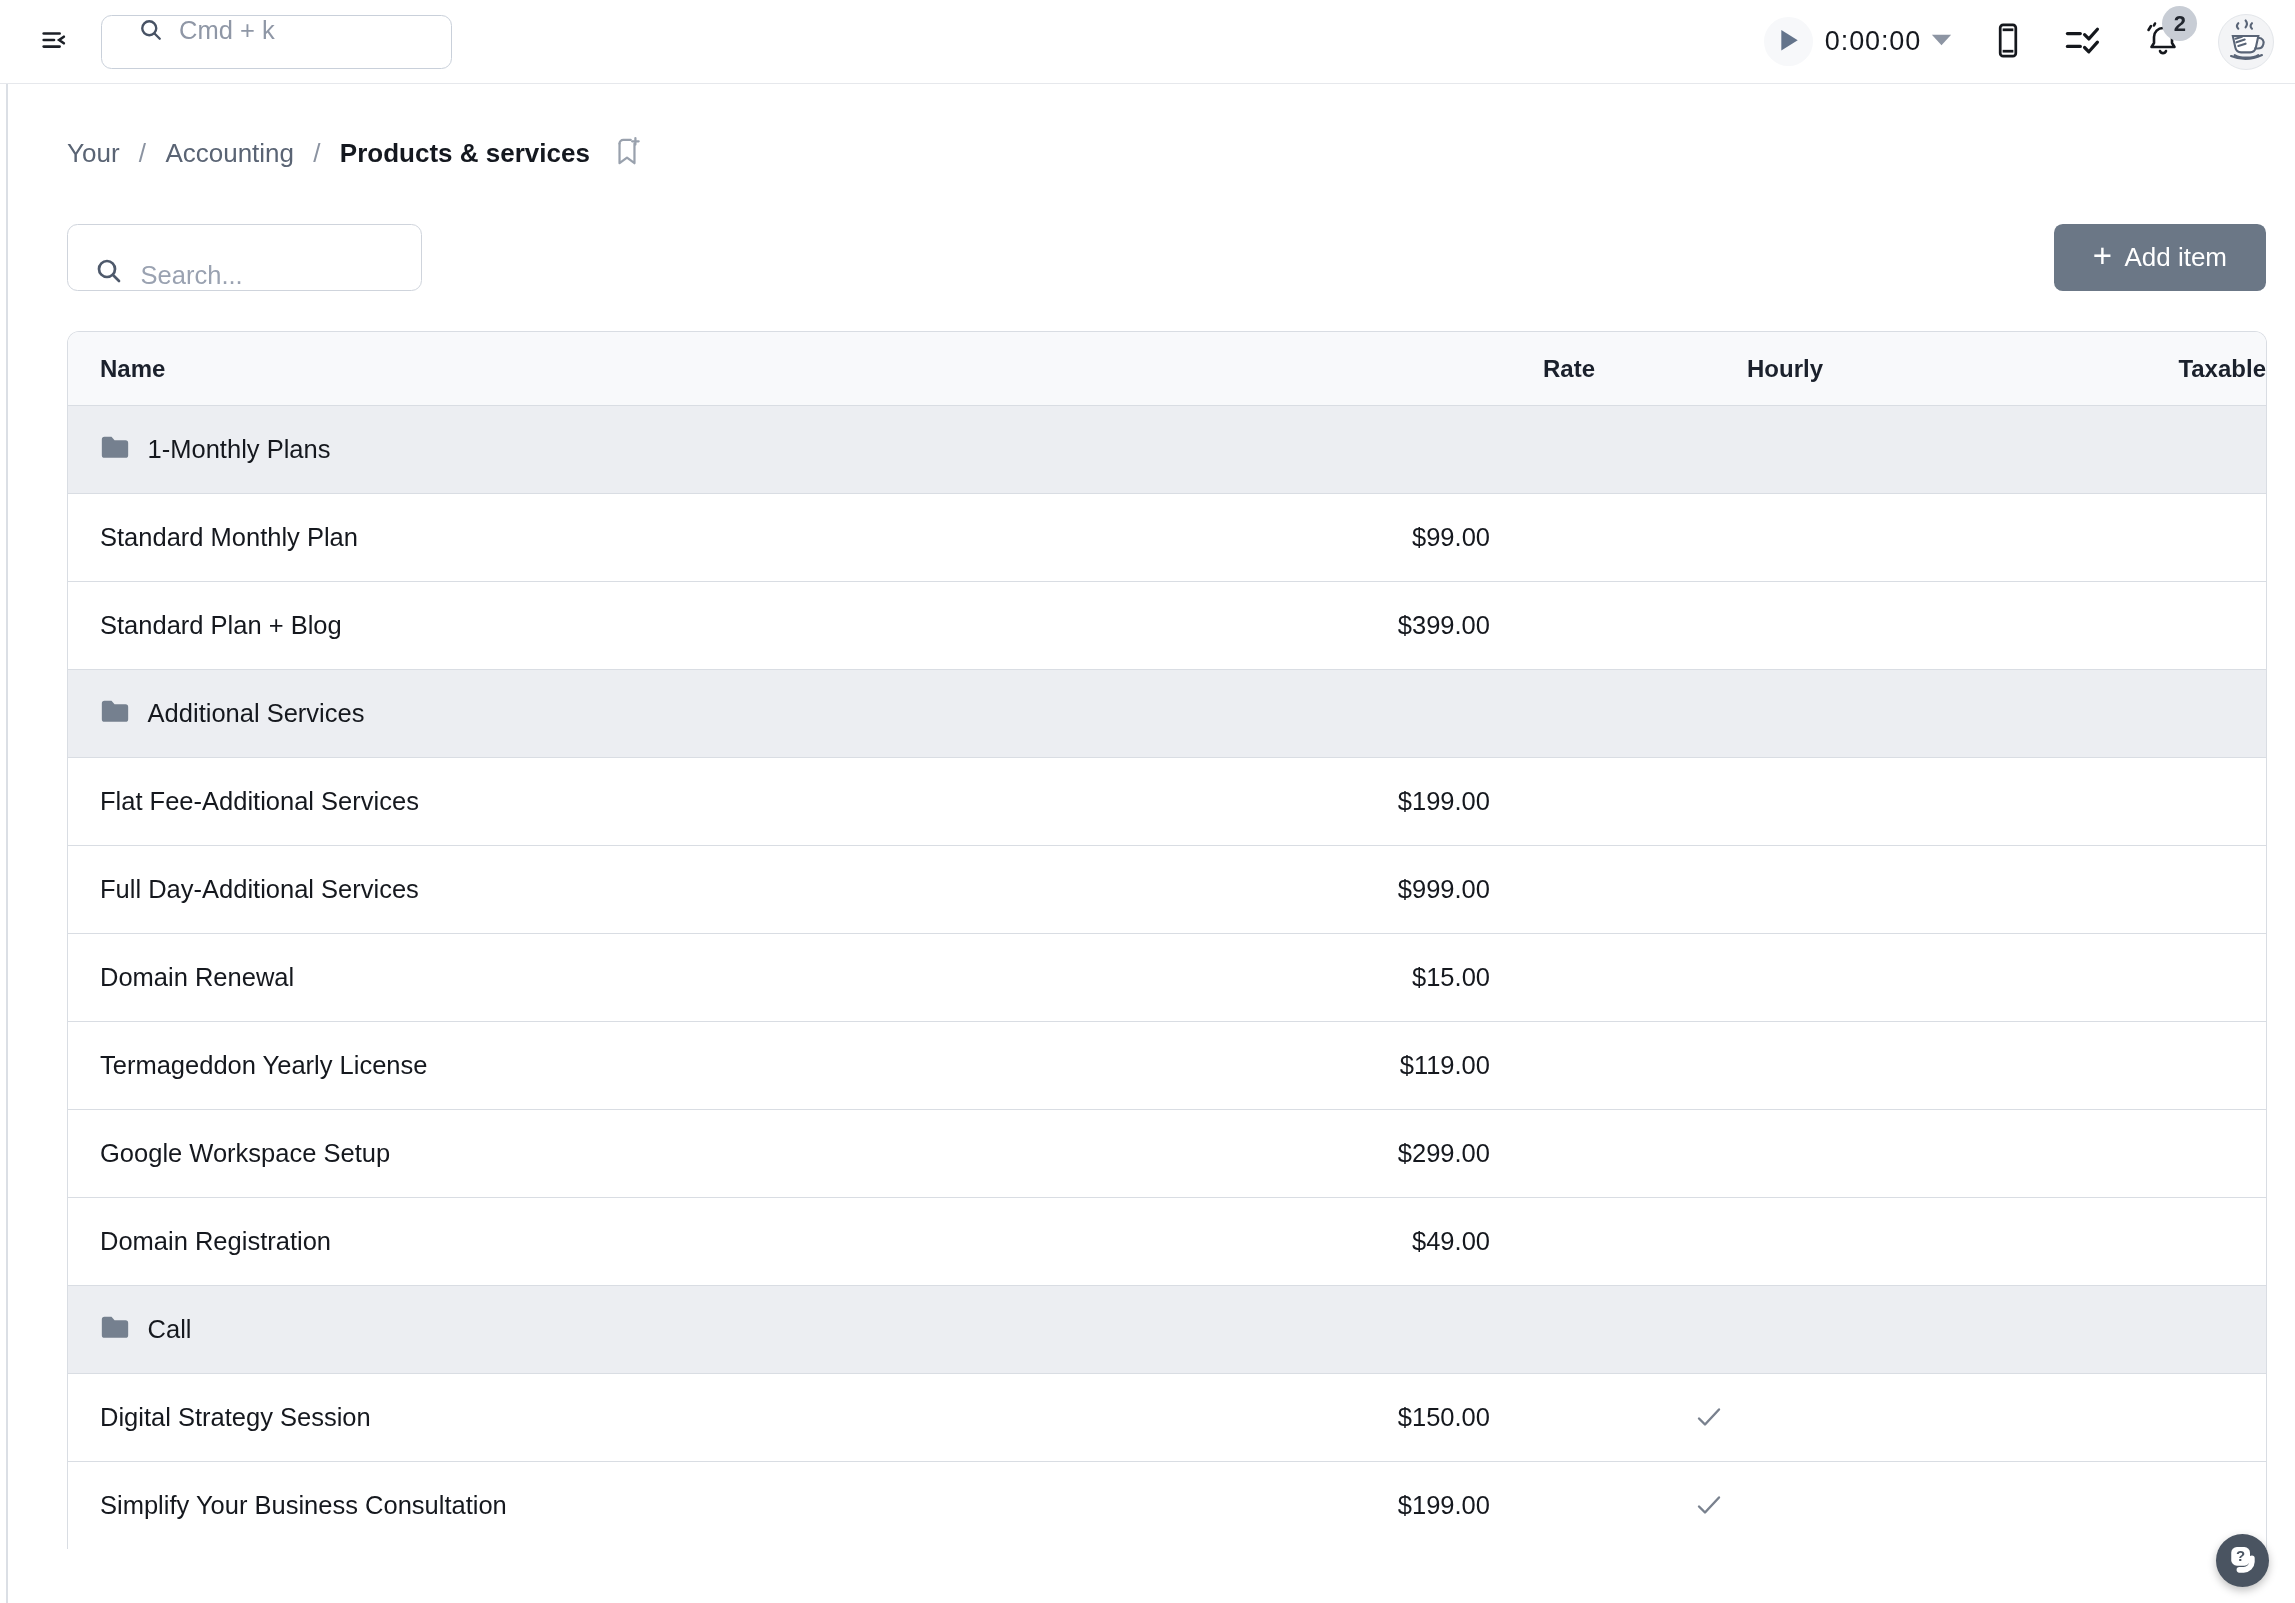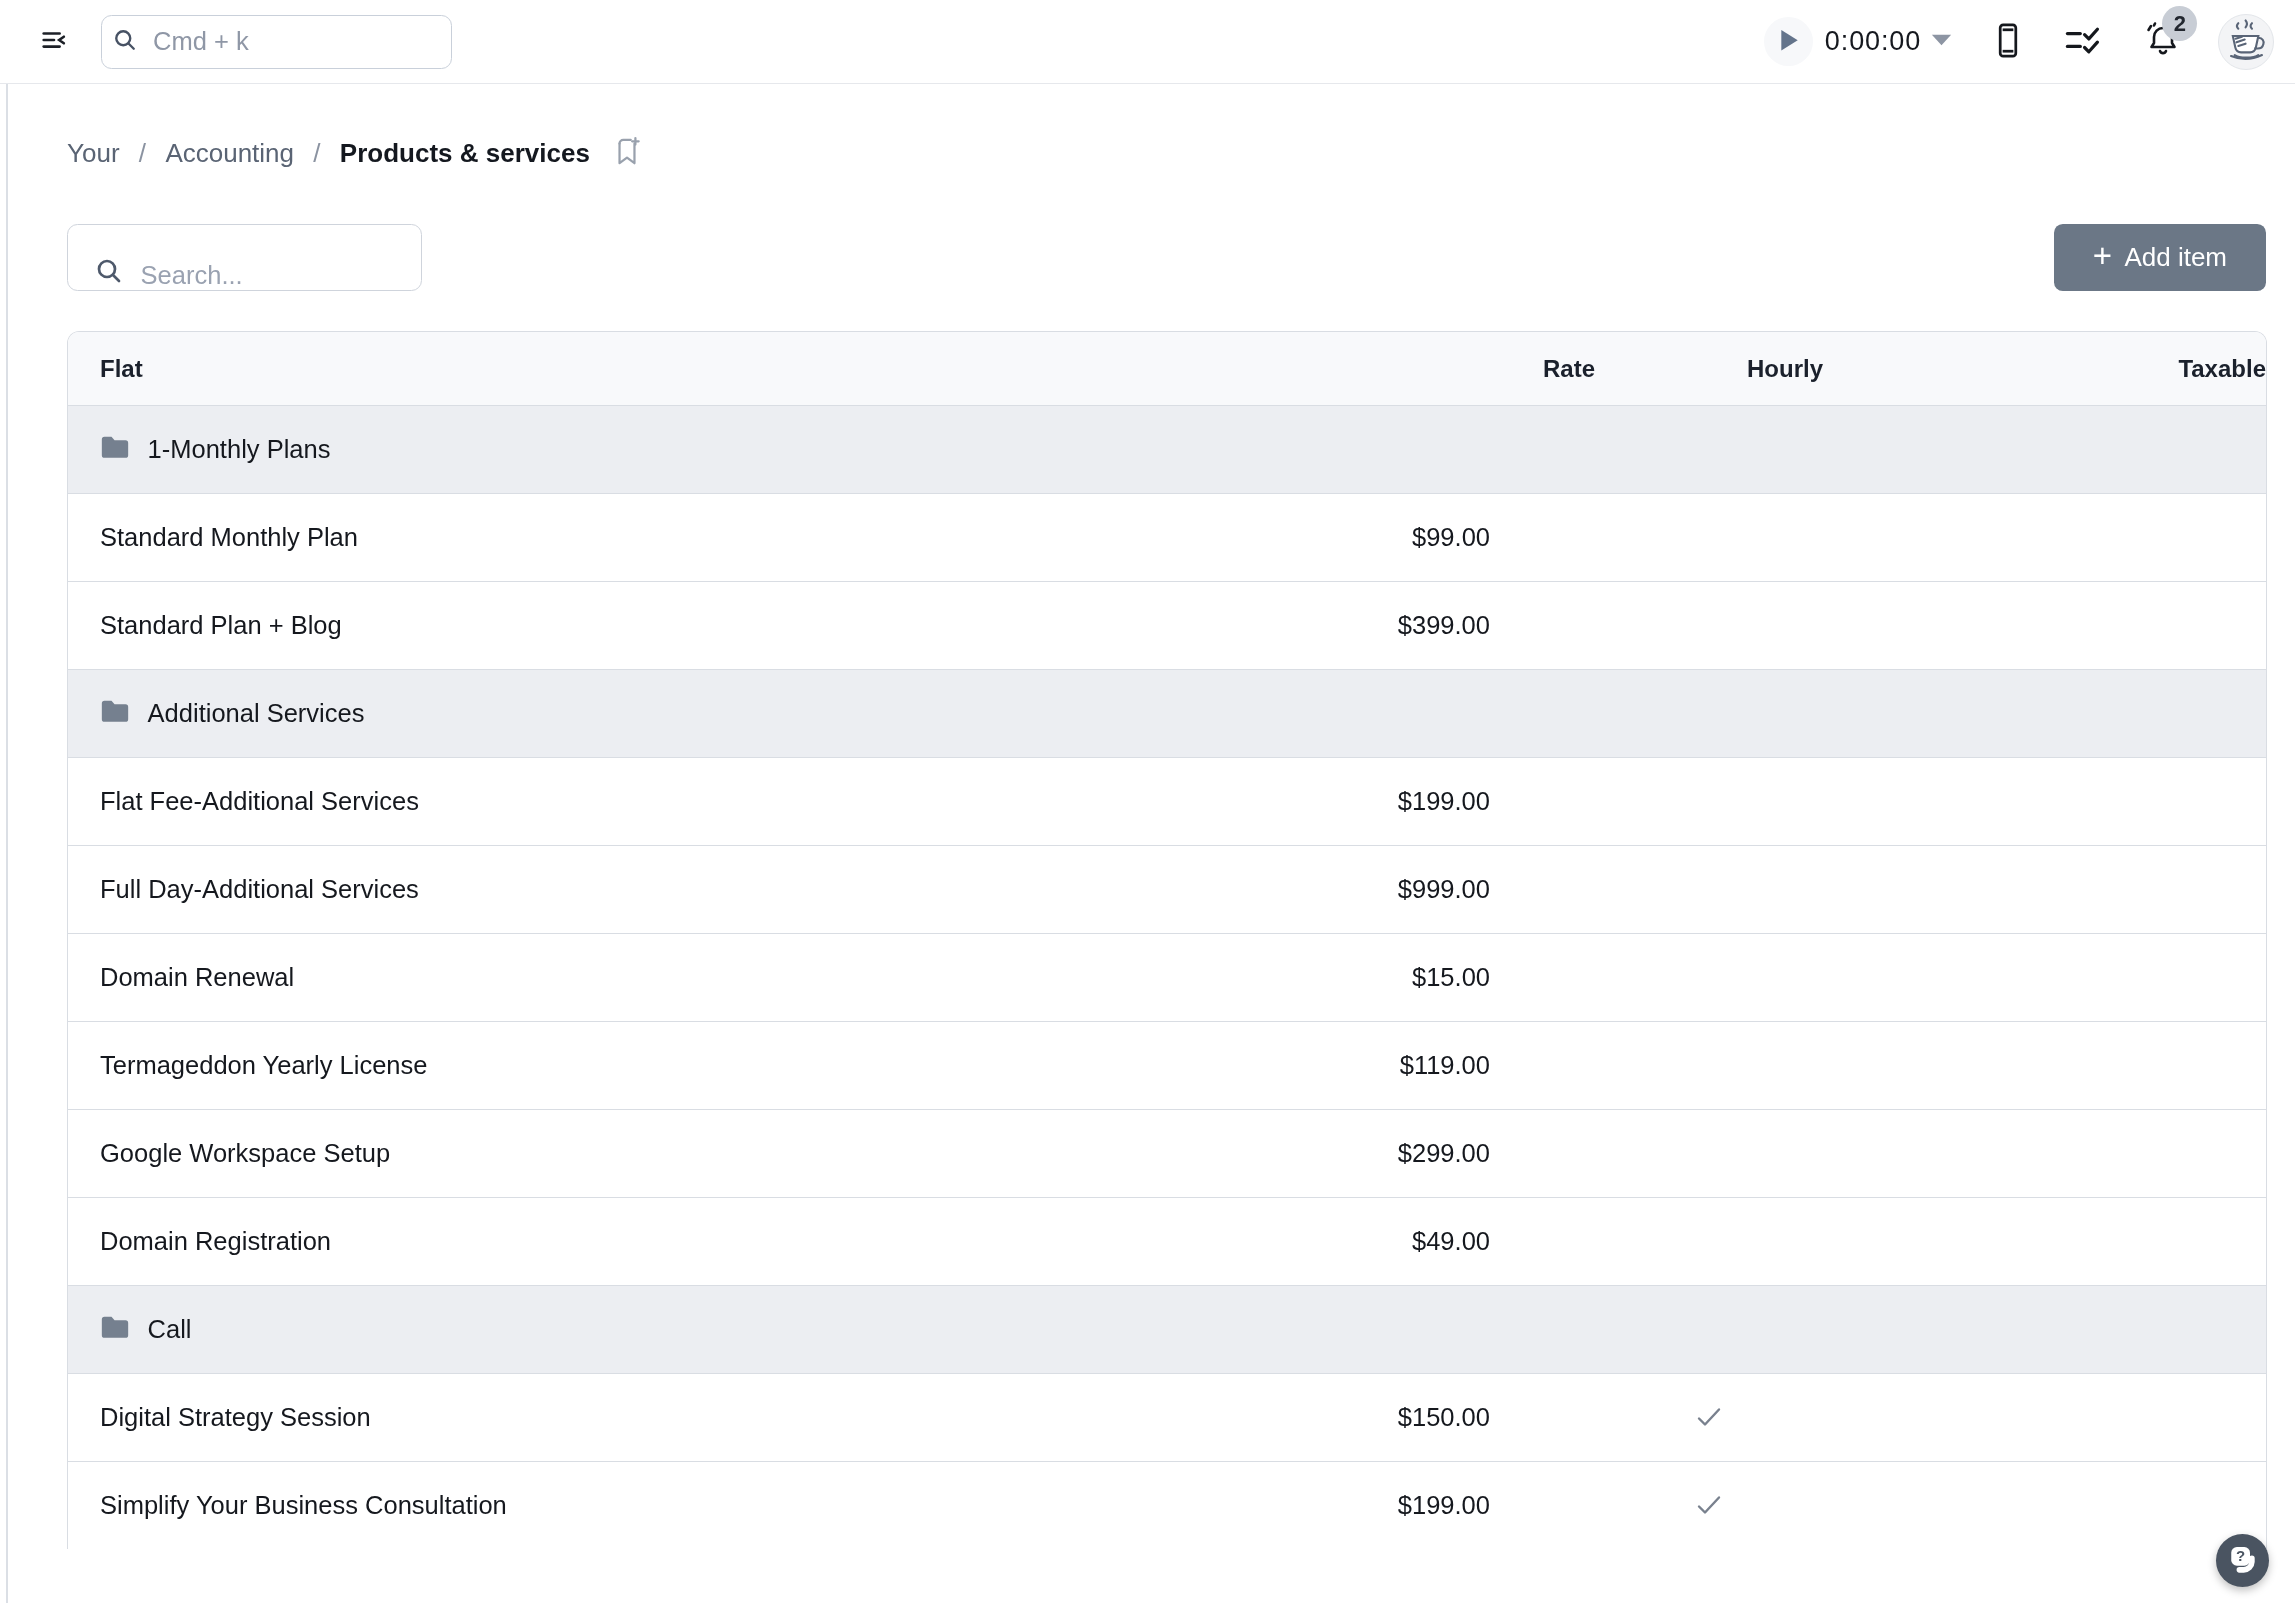--- a/index.html
+++ b/index.html
@@ -8,21 +8,21 @@
 
   
   .left-sliver { position:absolute; left:6.1px; top:0; width:1.8px; height:1604px; background:#DBDFE5; }
 
   
   .topbar { position:absolute; left:0; top:0; width:2295px; height:84px; background:#fff;
     border-bottom:1.8px solid #E6E8EC; display:flex; align-items:center; }
   .tb-left { display:flex; align-items:center; gap:32px; padding-left:39px; }
   .icon-btn { background:none; border:none; cursor:pointer; display:flex; align-items:center; justify-content:center; }
   .cmdk { width:351px; height:54px; border:1.8px solid #C9D0DA; border-radius:10.5px; display:flex;
-    align-items:center; padding-left:9px; background:#fff; }
+    align-items:flex-start; padding-left:35px; background:#fff; }
   .cmdk input { border:none; outline:none; font-size:25.5px; color:#3a4150; width:255px; margin-left:14px;
     font-family:"Liberation Sans", sans-serif; background:transparent; }
   .cmdk input::placeholder { color:#8F97A6; }
   .tb-right { margin-left:auto; display:flex; align-items:center; padding-right:21px; }
   .play-wrap { width:49px; height:49px; border-radius:50%; background:#F7F8FA; display:flex;
     align-items:center; justify-content:center; border:none; cursor:pointer; }
   .timer-text { font-size:27px; color:#15181E; margin:0 8.8px 0 12.3px; letter-spacing:0.9px; }
   .caret-btn { margin-right:39px; }
   .tb-ic { margin-right:40px; }
   .bell-wrap { position:relative; margin-right:35px; }
@@ -195,21 +195,21 @@
       <input placeholder="Search..." style="">
     </div>
     <button class="add-btn">
       <span class="plus">+</span>
       <span>Add item</span>
     </button>
   </div>
 
   <div class="table">
     <div class="thead">
-      <div class="th-name">Flat</div>
+      <div class="th-name">Name</div>
       <div class="th-c">Rate</div>
       <div class="th-c">Hourly</div>
       <div class="th-c">Taxable</div>
     </div>
     <div>
         <div class="trow row-folder">
     <div class="name-cell">
       <span class="folder-ic">
         <svg width="30" height="24.6" viewBox="0 0 34 28">
                 <path d="M2 5a3 3 0 0 1 3-3h8l3.5 4H29a3 3 0 0 1 3 3v14a3 3 0 0 1-3 3H5a3 3 0 0 1-3-3z" fill="#75808F"></path>

